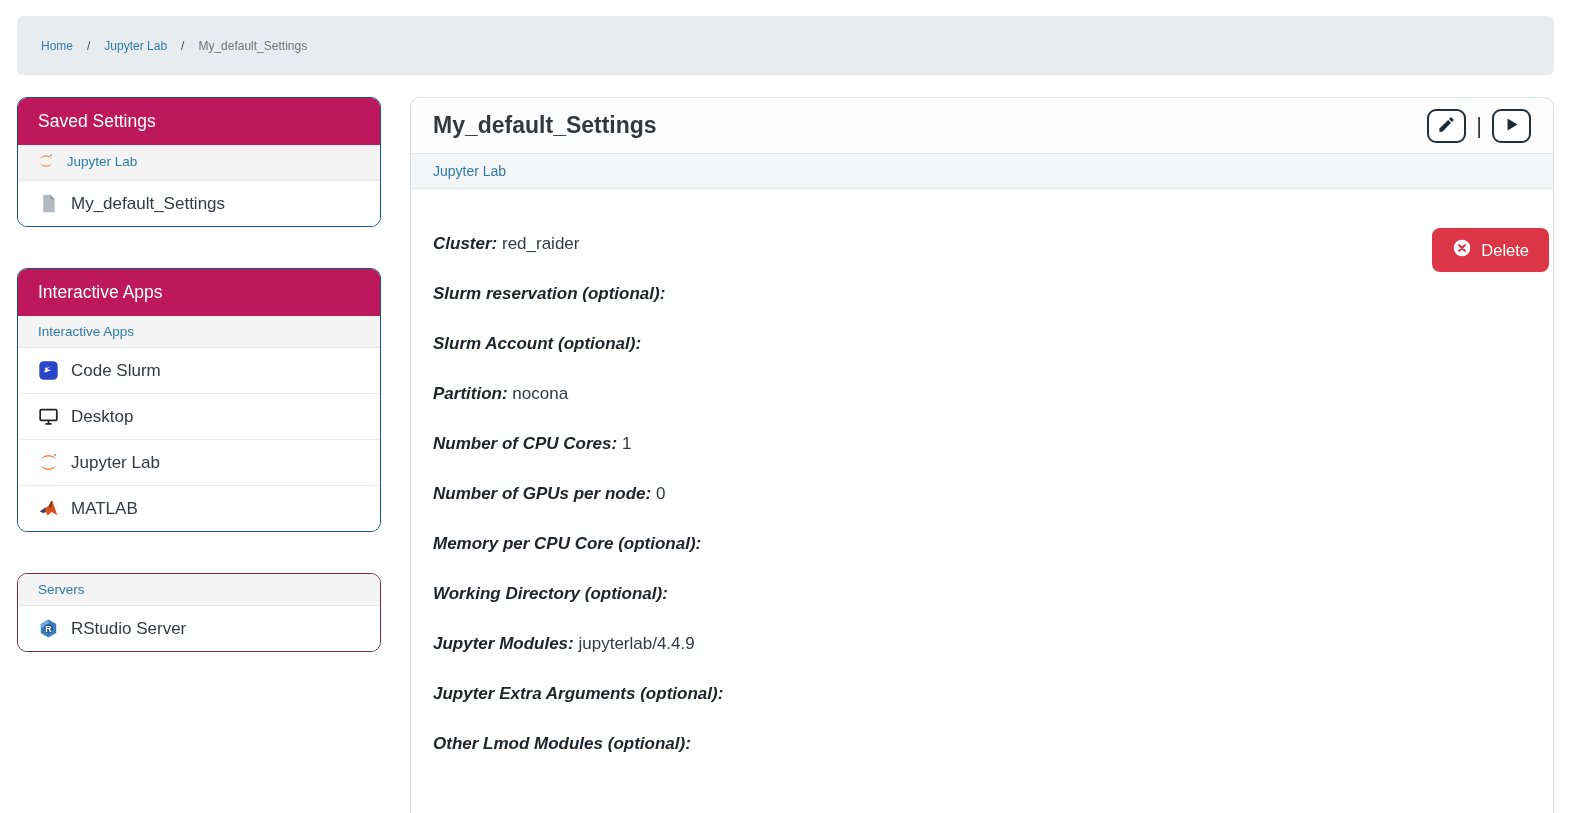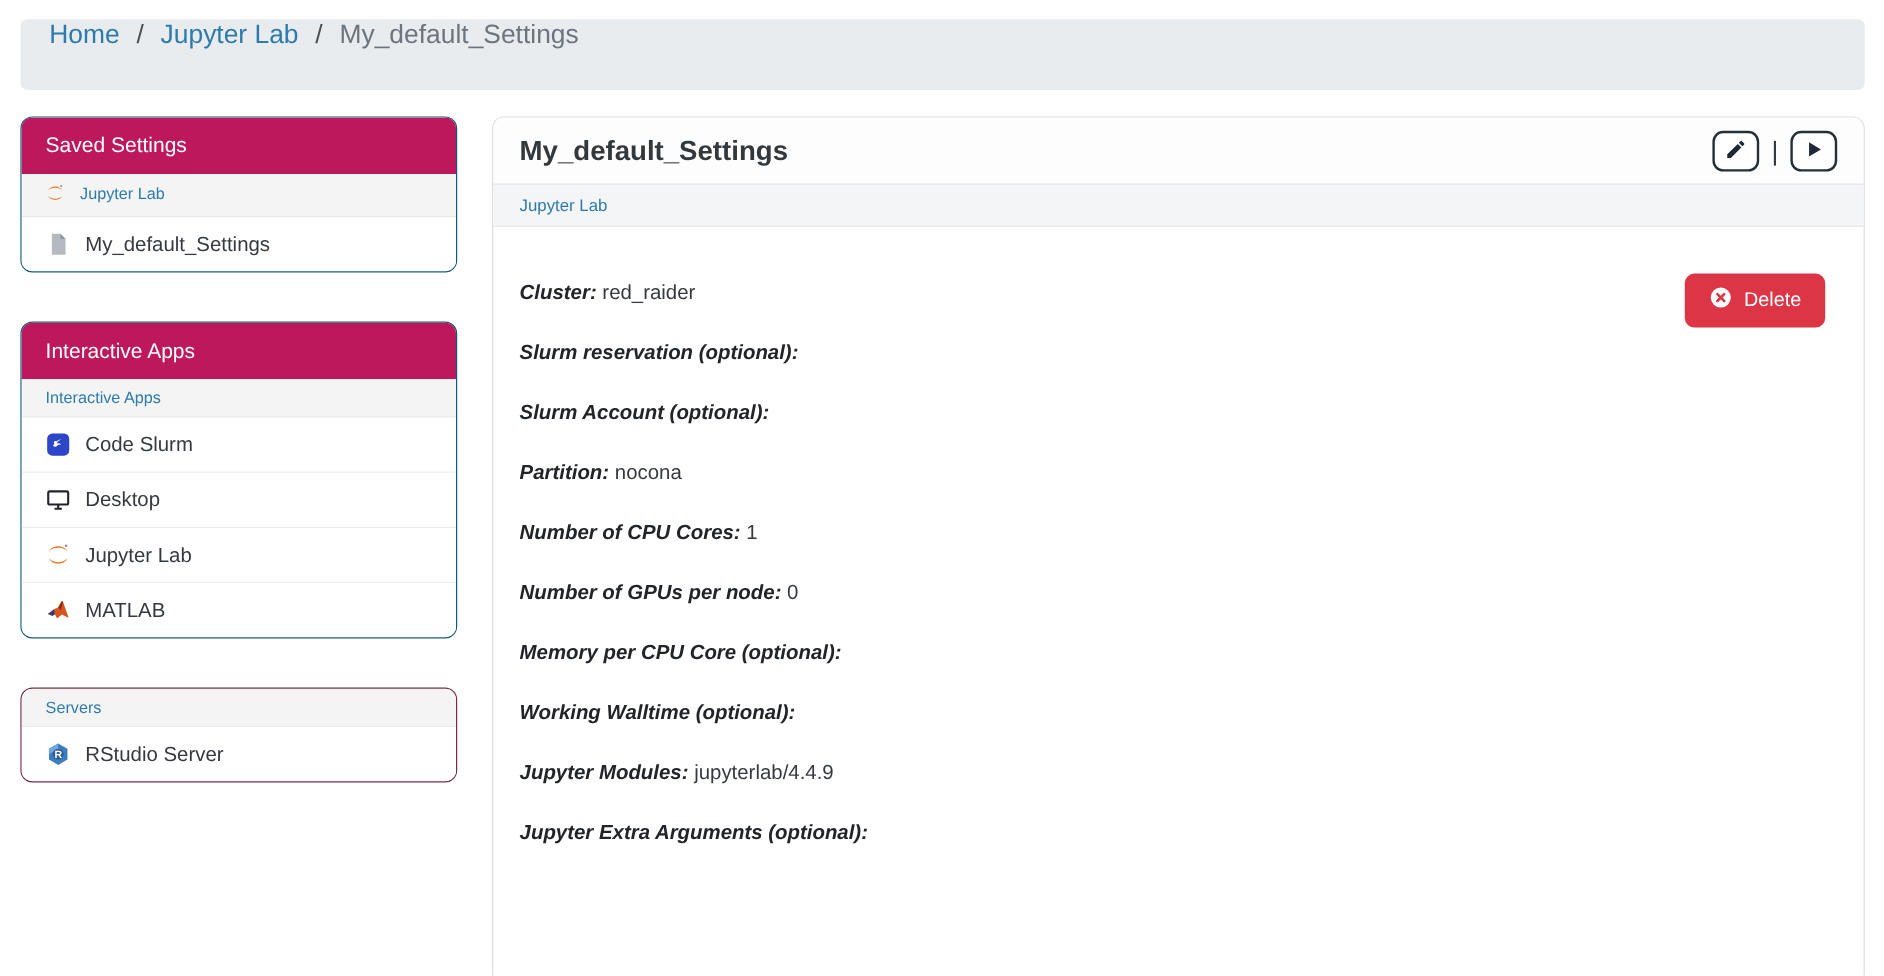--- a/index.html
+++ b/index.html
@@ -1,22 +1,22 @@
 <!DOCTYPE html>
 <html><head>
 <meta charset="utf-8">
 <style>
   * { margin: 0; padding: 0; box-sizing: border-box; }
   html, body { width: 1570px; height: 813px; overflow: hidden; background: #fff;
     font-family: "Liberation Sans", "DejaVu Sans", sans-serif; color: #212529; }
 
   
   .breadcrumb-bar { margin: 16px 30px 22px 17px; width: 1537px; height: 59px;
-    background: #e9ecef; border-radius: 6px; display: flex; 
-    padding: 0 24px; font-size: 22px; }
+    background: #e9ecef; border-radius: 6px; display: flex; align-items: center;
+    padding: 0 24px; font-size: 12px; }
   .breadcrumb-bar a { color: #2d7bab; text-decoration: none; cursor: pointer; }
   .crumb-sep { color: #495057; margin: 0 14px; }
   .crumb-active { color: #6c757d; }
 
   
   .layout { display: flex; padding: 0 16px 0 17px; gap: 29px; align-items: flex-start; }
   .sidebar { width: 364px; flex: 0 0 364px; }
   .main-col { flex: 1; min-width: 0; }
 
   
@@ -48,21 +48,21 @@
     background: #fff; display: flex; align-items: center; justify-content: center;
     cursor: pointer; padding: 0; }
   .icon-btn svg { width: 19px; height: 19px; }
   .btn-sep { color: #343a40; font-size: 22px; font-weight: 300; padding: 0 1px; }
   .card-subrow { background: #f4f5f6; border-top: 1px solid #e3e6e8;
     border-bottom: 1px solid #e3e6e8; padding: 9px 22px; font-size: 14px; }
   .card-subrow a { color: #2d7bab; text-decoration: none; cursor: pointer; }
   .card-body { position: relative; padding: 42px 22px 22px 22px; }
   .field-row { font-size: 17px; line-height: 26px; margin-bottom: 24px; color: #343a40; }
   .field-row b { color: #212529; font-weight: 700; font-style: italic; }
-  .delete-btn { position: absolute; top: 39px; right: 32px; background: #dc3545;
+  .delete-btn { position: absolute; top: 39px; right: 4px; background: #dc3545;
     color: #fff; border: none; border-radius: 8px; font-size: 16.5px;
     font-family: inherit; padding: 10px 20px; display: flex; align-items: center;
     gap: 9px; cursor: pointer; }
   .delete-btn svg { width: 20px; height: 20px; }
 </style>
 </head>
 <body>
 
 <nav class="breadcrumb-bar">
   <a>Home</a>
@@ -202,19 +202,20 @@
           <span>Delete</span>
         </button>
 
         <p class="field-row"><b>Cluster:</b> <span>red_raider</span></p>
         <p class="field-row"><b>Slurm reservation (optional):</b> <span></span></p>
         <p class="field-row"><b>Slurm Account (optional):</b> <span></span></p>
         <p class="field-row"><b>Partition:</b> <span>nocona</span></p>
         <p class="field-row"><b>Number of CPU Cores:</b> <span>1</span></p>
         <p class="field-row"><b>Number of GPUs per node:</b> <span>0</span></p>
         <p class="field-row"><b>Memory per CPU Core (optional):</b> <span></span></p>
-        <p class="field-row"><b>Working Walltime (optional):</b> <span></span></p>
+        <p class="field-row"><b>Working Directory (optional):</b> <span></span></p>
         <p class="field-row"><b>Jupyter Modules:</b> <span>jupyterlab/4.4.9</span></p>
         <p class="field-row"><b>Jupyter Extra Arguments (optional):</b> <span></span></p>
+        <p class="field-row"><b>Other Lmod Modules (optional):</b> <span></span></p>
       </div>
     </section>
   </main>
 </div>
 
 </body></html>

